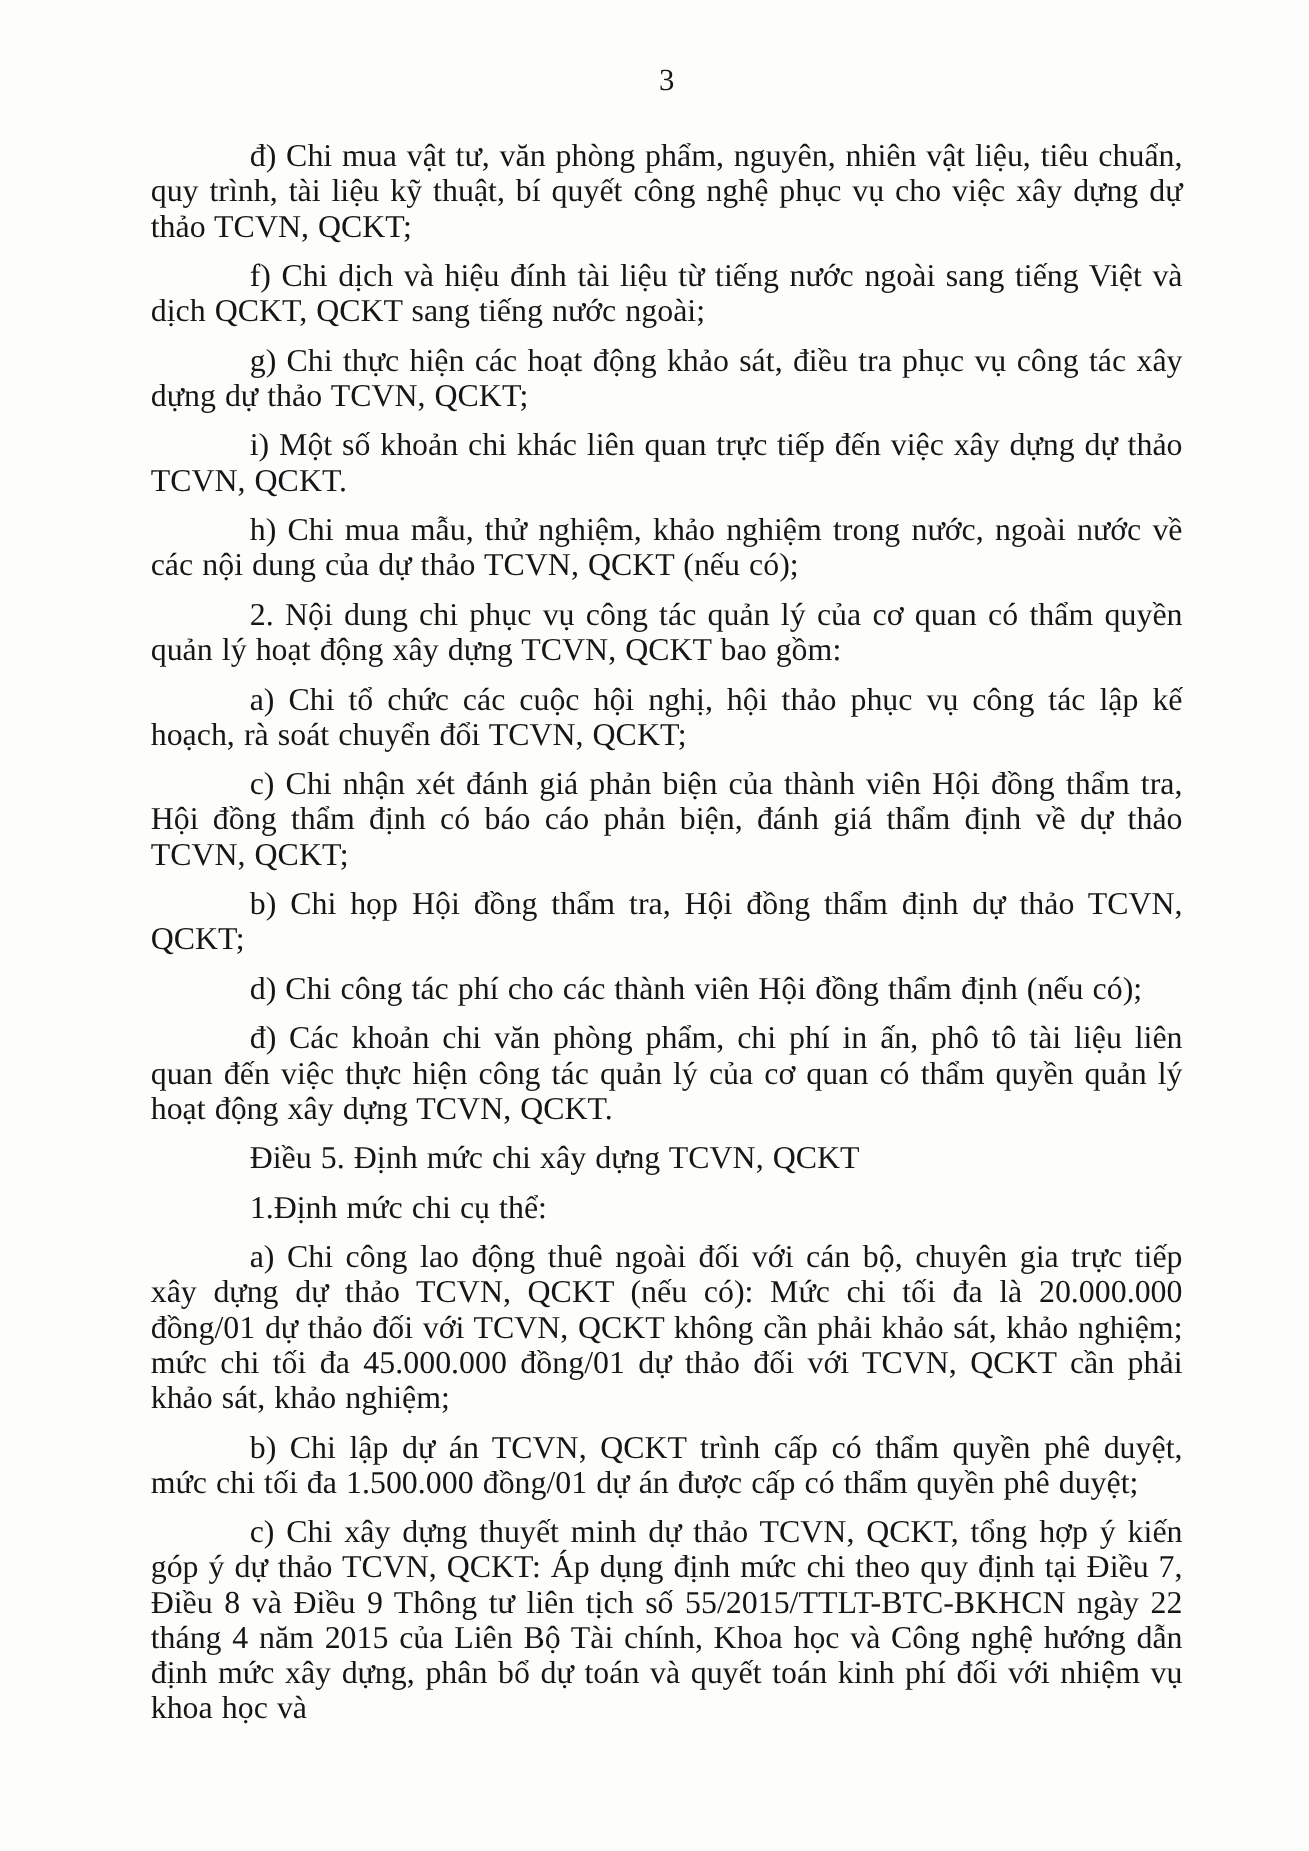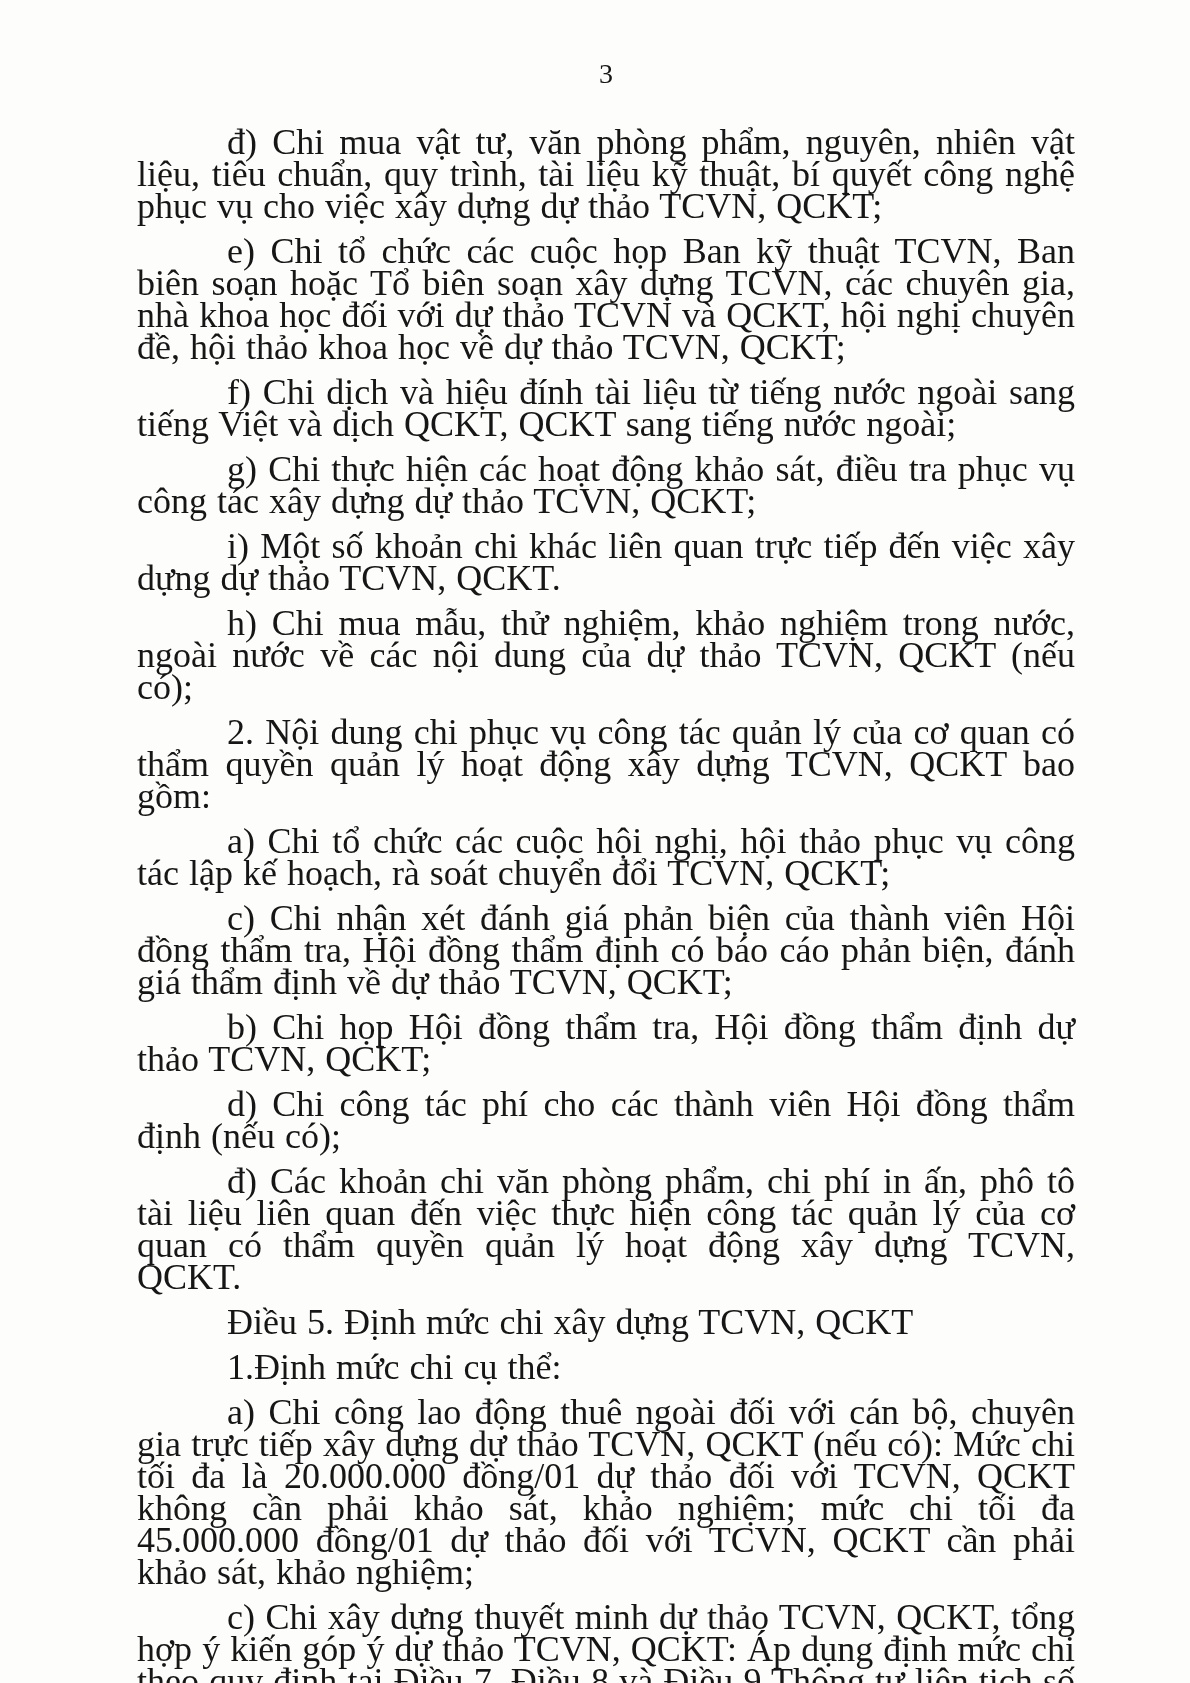--- a/index.html
+++ b/index.html
@@ -27,50 +27,50 @@
     line-height: 32px;
   }
   .content {
     position: absolute;
     left: 137px;
     top: 126px;
     width: 938px;
   }
   .content p {
     margin: 0 0 13px 0;
-    font-size: 36px;
+    font-size: 29px;
     line-height: 32px;
     text-align: justify;
     text-indent: 90px;
     word-spacing: 1px;
   }
   .content p.article-heading {
     font-weight: normal;
     text-align: left;
   }
 </style>
 </head>
 <body>
 
 <div class="page">
 
   <div class="page-number">3</div>
 
   <div class="content">
     <p>đ) Chi mua vật tư, văn phòng phẩm, nguyên, nhiên vật liệu, tiêu chuẩn, quy trình, tài liệu kỹ thuật, bí quyết công nghệ phục vụ cho việc xây dựng dự thảo TCVN, QCKT;</p>
-    <p>e) Chi tổ chức các cuộc họp Ban kỹ thuật TCVN, Ban biên soạn hoặc Tổ biên soạn xây dựng TCVN, các chuyên gia, nhà khoa học đối với dự thảo TCVN và QCKT, hội nghị chuyên đề, hội thảo khoa học về dự thảo TCVN, QCKT;</p>
     <p>f) Chi dịch và hiệu đính tài liệu từ tiếng nước ngoài sang tiếng Việt và dịch QCKT, QCKT sang tiếng nước ngoài;</p>
     <p>g) Chi thực hiện các hoạt động khảo sát, điều tra phục vụ công tác xây dựng dự thảo TCVN, QCKT;</p>
     <p>i) Một số khoản chi khác liên quan trực tiếp đến việc xây dựng dự thảo TCVN, QCKT.</p>
     <p>h) Chi mua mẫu, thử nghiệm, khảo nghiệm trong nước, ngoài nước về các nội dung của dự thảo TCVN, QCKT (nếu có);</p>
     <p>2. Nội dung chi phục vụ công tác quản lý của cơ quan có thẩm quyền quản lý hoạt động xây dựng TCVN, QCKT bao gồm:</p>
     <p>a) Chi tổ chức các cuộc hội nghị, hội thảo phục vụ công tác lập kế hoạch, rà soát chuyển đổi TCVN, QCKT;</p>
     <p>c) Chi nhận xét đánh giá phản biện của thành viên Hội đồng thẩm tra, Hội đồng thẩm định có báo cáo phản biện, đánh giá thẩm định về dự thảo TCVN, QCKT;</p>
     <p>b) Chi họp Hội đồng thẩm tra, Hội đồng thẩm định dự thảo TCVN, QCKT;</p>
     <p>d) Chi công tác phí cho các thành viên Hội đồng thẩm định (nếu có);</p>
     <p>đ) Các khoản chi văn phòng phẩm, chi phí in ấn, phô tô tài liệu liên quan đến việc thực hiện công tác quản lý của cơ quan có thẩm quyền quản lý hoạt động xây dựng TCVN, QCKT.</p>
     <p class="article-heading">Điều 5. Định mức chi xây dựng TCVN, QCKT</p>
     <p>1.Định mức chi cụ thể:</p>
     <p>a) Chi công lao động thuê ngoài đối với cán bộ, chuyên gia trực tiếp xây dựng dự thảo TCVN, QCKT (nếu có): Mức chi tối đa là 20.000.000 đồng/01 dự thảo đối với TCVN, QCKT không cần phải khảo sát, khảo nghiệm; mức chi tối đa 45.000.000 đồng/01 dự thảo đối với TCVN, QCKT cần phải khảo sát, khảo nghiệm;</p>
+    <p>b) Chi lập dự án TCVN, QCKT trình cấp có thẩm quyền phê duyệt, mức chi tối đa 1.500.000 đồng/01 dự án được cấp có thẩm quyền phê duyệt;</p>
     <p>c) Chi xây dựng thuyết minh dự thảo TCVN, QCKT, tổng hợp ý kiến góp ý dự thảo TCVN, QCKT: Áp dụng định mức chi theo quy định tại Điều 7, Điều 8 và Điều 9 Thông tư liên tịch số 55/2015/TTLT-BTC-BKHCN ngày 22 tháng 4 năm 2015 của Liên Bộ Tài chính, Khoa học và Công nghệ hướng dẫn định mức xây dựng, phân bổ dự toán và quyết toán kinh phí đối với nhiệm vụ khoa học và</p>
   </div>
 
 </div>
 
 </body></html>

